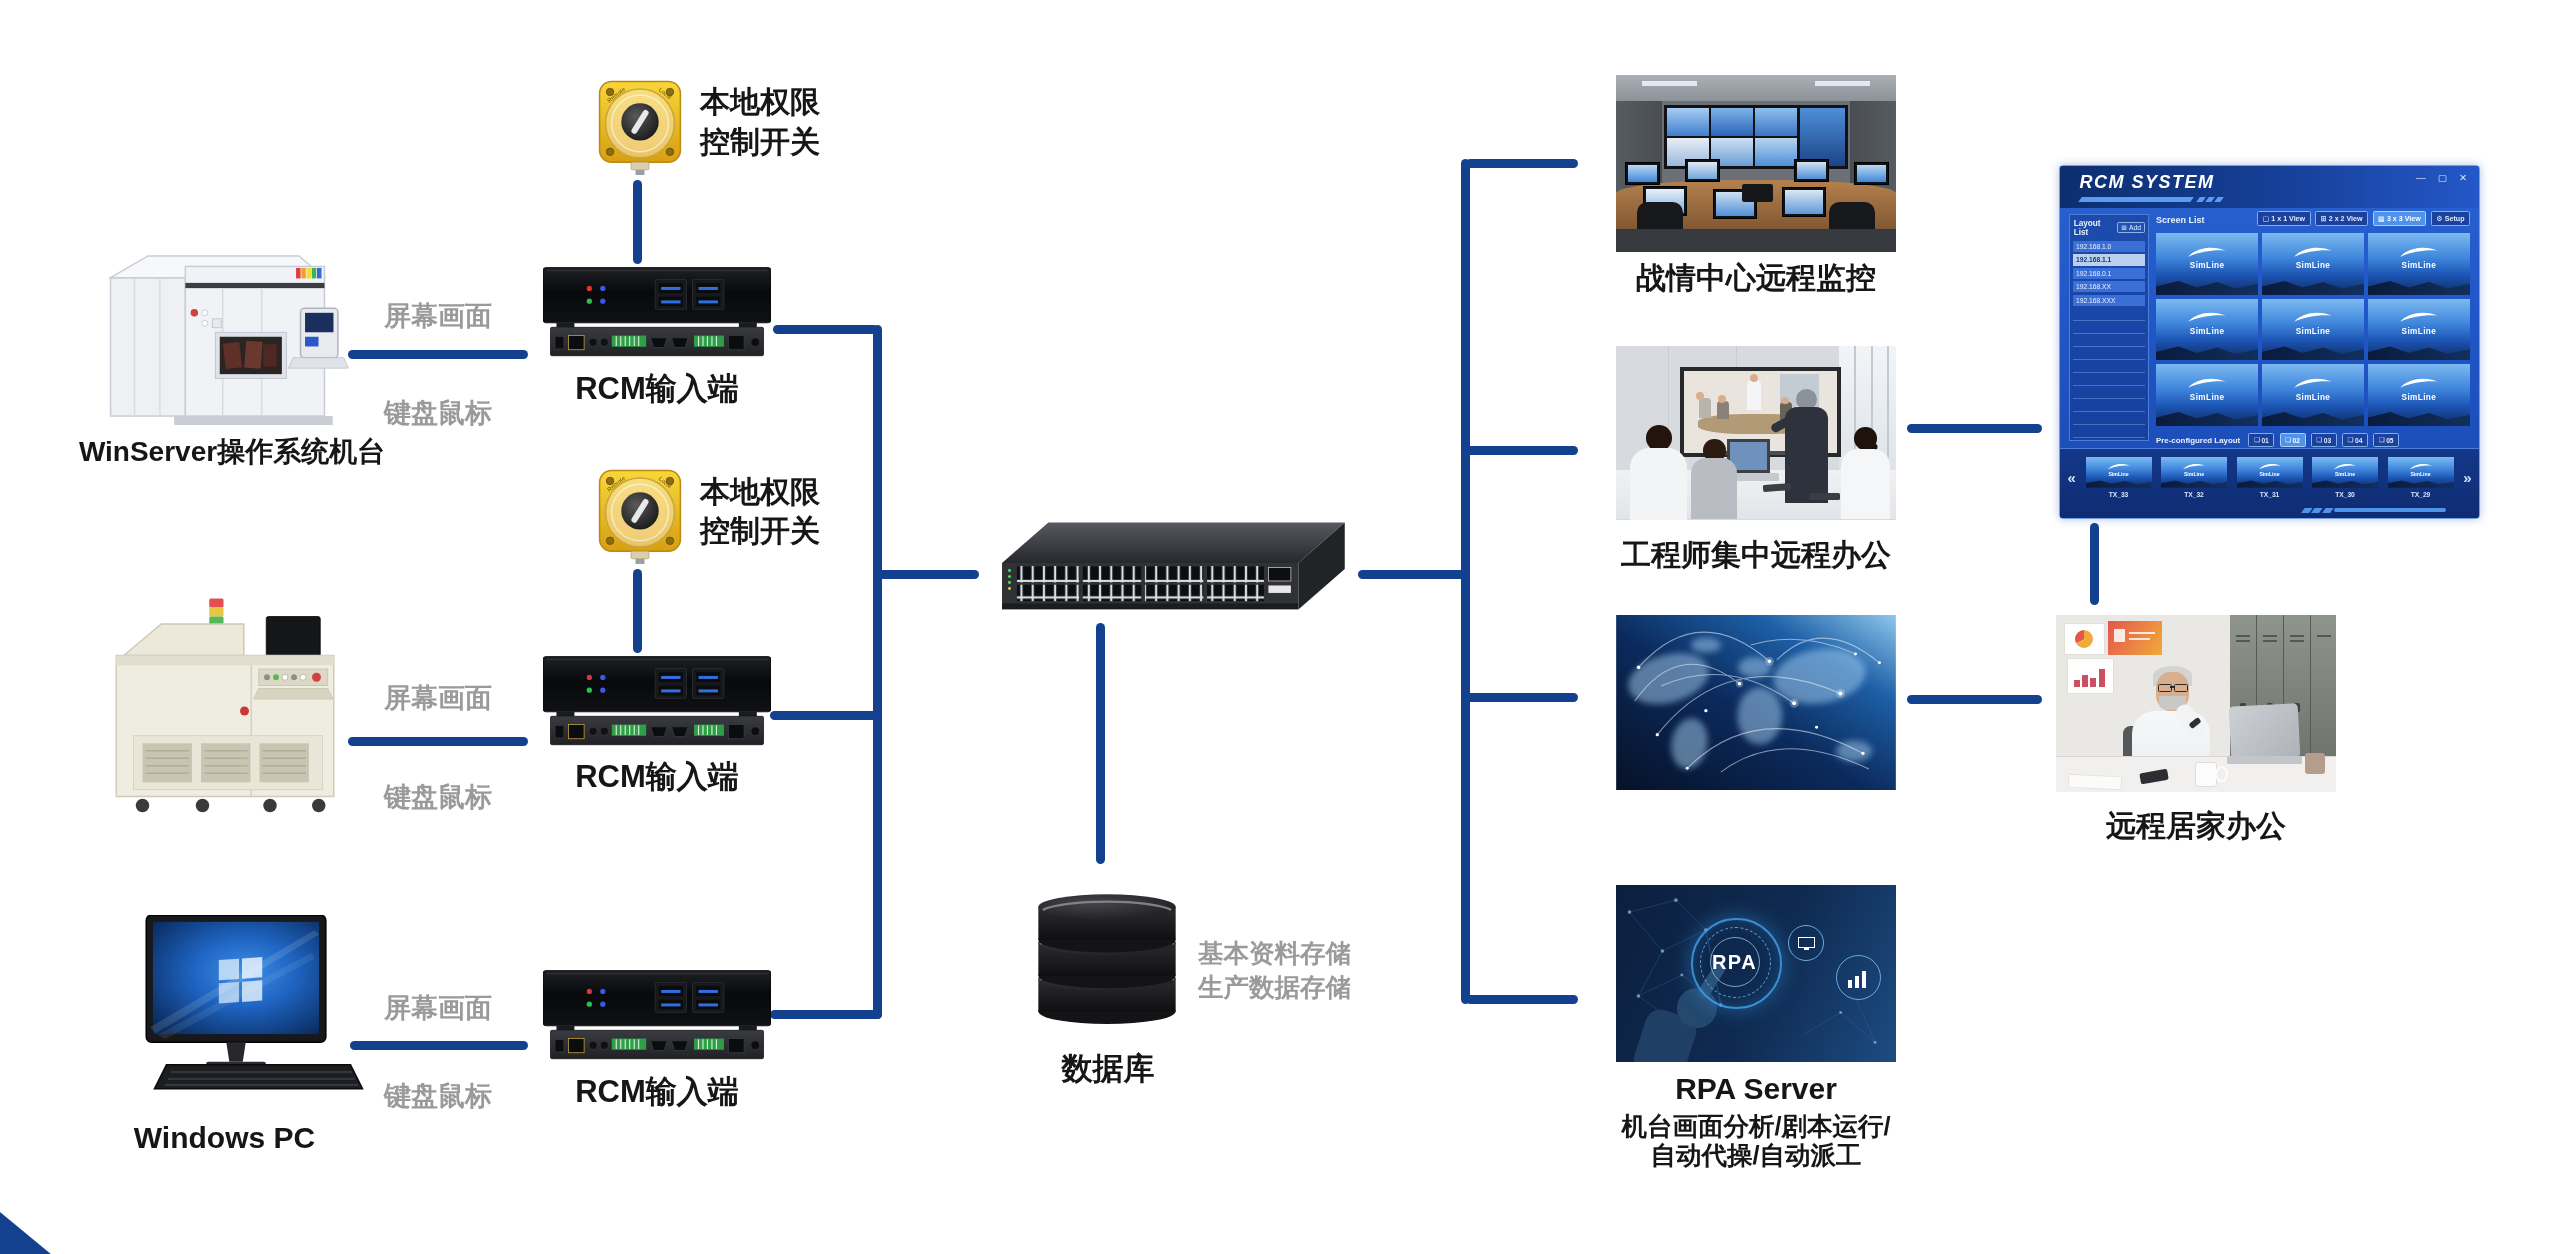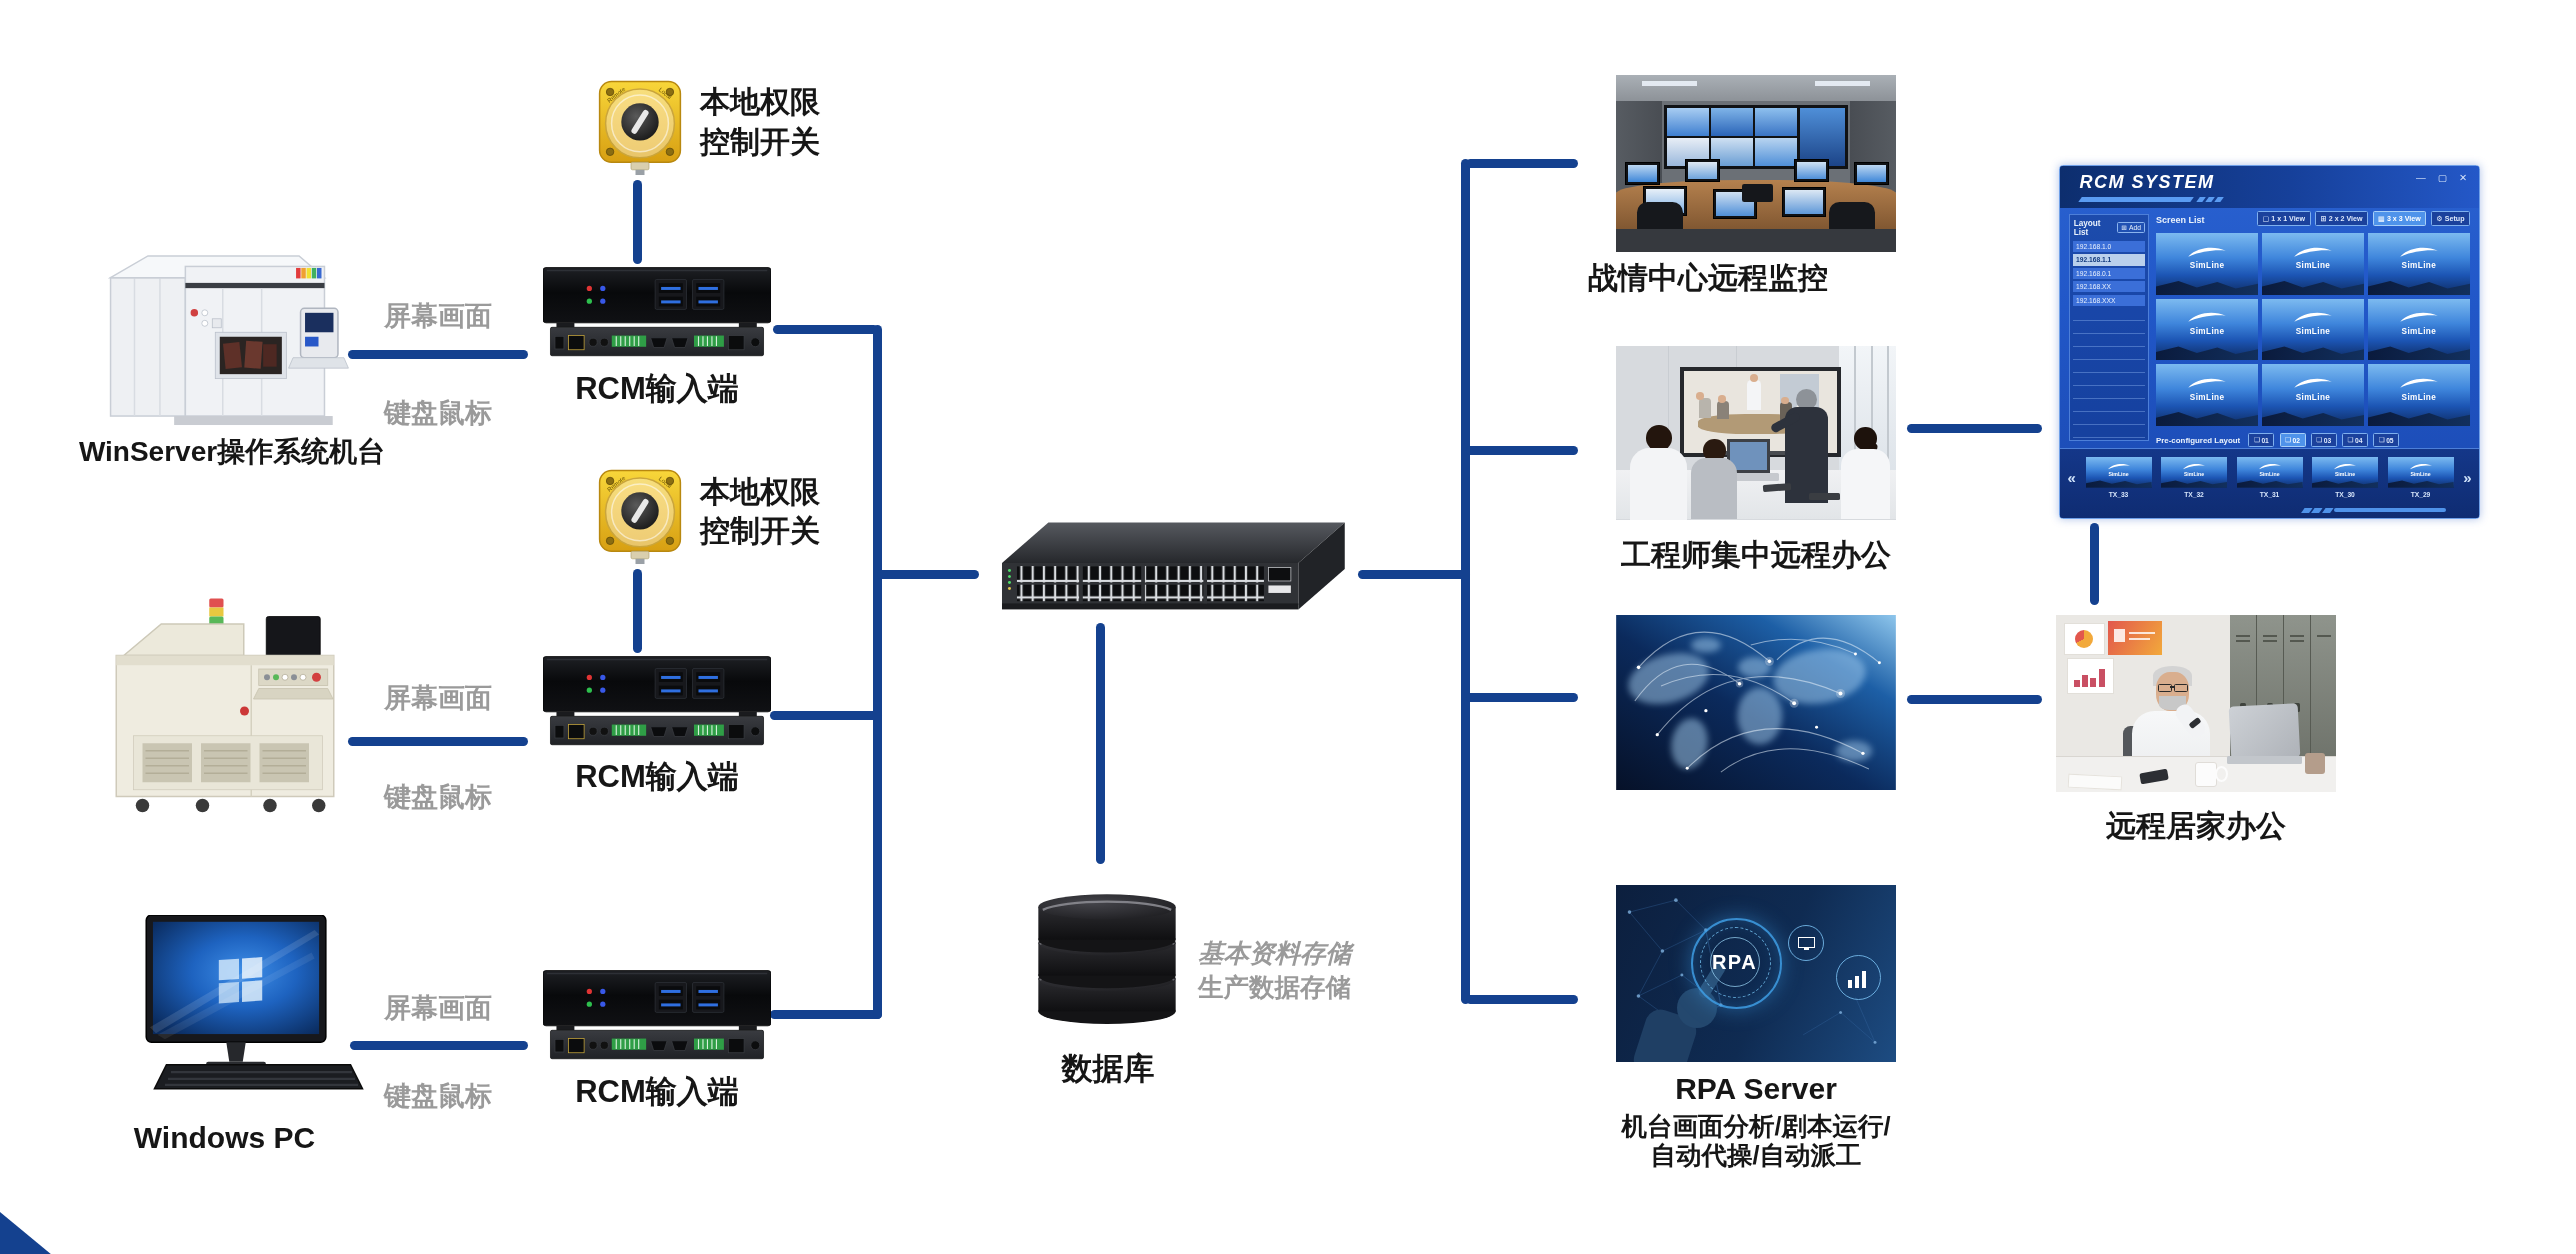--- a/index.html
+++ b/index.html
@@ -105,23 +105,23 @@
   <div class="lbl" style="left:41px;top:433px;width:382px;font-size:28px;">WinServer操作系统机台</div>
   <div class="lbl" style="left:75px;top:1121px;width:299px;font-size:30px;">Windows PC</div>
   <div class="lbl" style="left:543px;top:368px;width:228px;font-size:31px;">RCM输入端</div>
   <div class="lbl" style="left:543px;top:756px;width:228px;font-size:31px;">RCM输入端</div>
   <div class="lbl" style="left:543px;top:1071px;width:228px;font-size:31px;">RCM输入端</div>
   <div class="lbl" style="left:700px;top:82px;width:187px;font-size:30px;text-align:left;">本地权限</div>
   <div class="lbl" style="left:700px;top:122px;width:187px;font-size:30px;text-align:left;">控制开关</div>
   <div class="lbl" style="left:700px;top:472px;width:187px;font-size:30px;text-align:left;">本地权限</div>
   <div class="lbl" style="left:700px;top:511px;width:187px;font-size:30px;text-align:left;">控制开关</div>
   <div class="lbl" style="left:1033px;top:1048px;width:150px;font-size:31px;">数据库</div>
-  <div class="glbl" style="left:1198px;top:936px;width:195px;font-size:25.5px;text-align:left;font-style:italic;">基本资料存储</div>
+  <div class="glbl" style="left:1198px;top:936px;width:195px;font-size:25.5px;text-align:left;">基本资料存储</div>
   <div class="glbl" style="left:1198px;top:970px;width:195px;font-size:25.5px;text-align:left;">生产数据存储</div>
-  <div class="lbl" style="left:1568px;top:258px;width:280px;font-size:30px;">战情中心远程监控</div>
+  <div class="lbl" style="left:1616px;top:258px;width:280px;font-size:30px;">战情中心远程监控</div>
   <div class="lbl" style="left:1616px;top:535px;width:280px;font-size:30px;">工程师集中远程办公</div>
   <div class="lbl" style="left:1616px;top:1072px;width:280px;font-size:30px;">RPA Server</div>
   <div class="lbl" style="left:1595px;top:1109px;width:322px;font-size:25.5px;">机台画面分析/剧本运行/</div>
   <div class="lbl" style="left:1595px;top:1138px;width:322px;font-size:25.5px;">自动代操/自动派工</div>
   <div class="lbl" style="left:2056px;top:806px;width:280px;font-size:30px;">远程居家办公</div>
 
   <svg class="abs" style="left:103px;top:244px;" width="247" height="187" viewBox="0 0 330 250">
     <rect x="10" y="45" width="100" height="185" fill="#eef0f3" stroke="#c9ced6" stroke-width="2"></rect>
     <line x1="42" y1="45" x2="42" y2="230" stroke="#d8dce2" stroke-width="2"></line>
     <line x1="76" y1="45" x2="76" y2="230" stroke="#d8dce2" stroke-width="2"></line>

